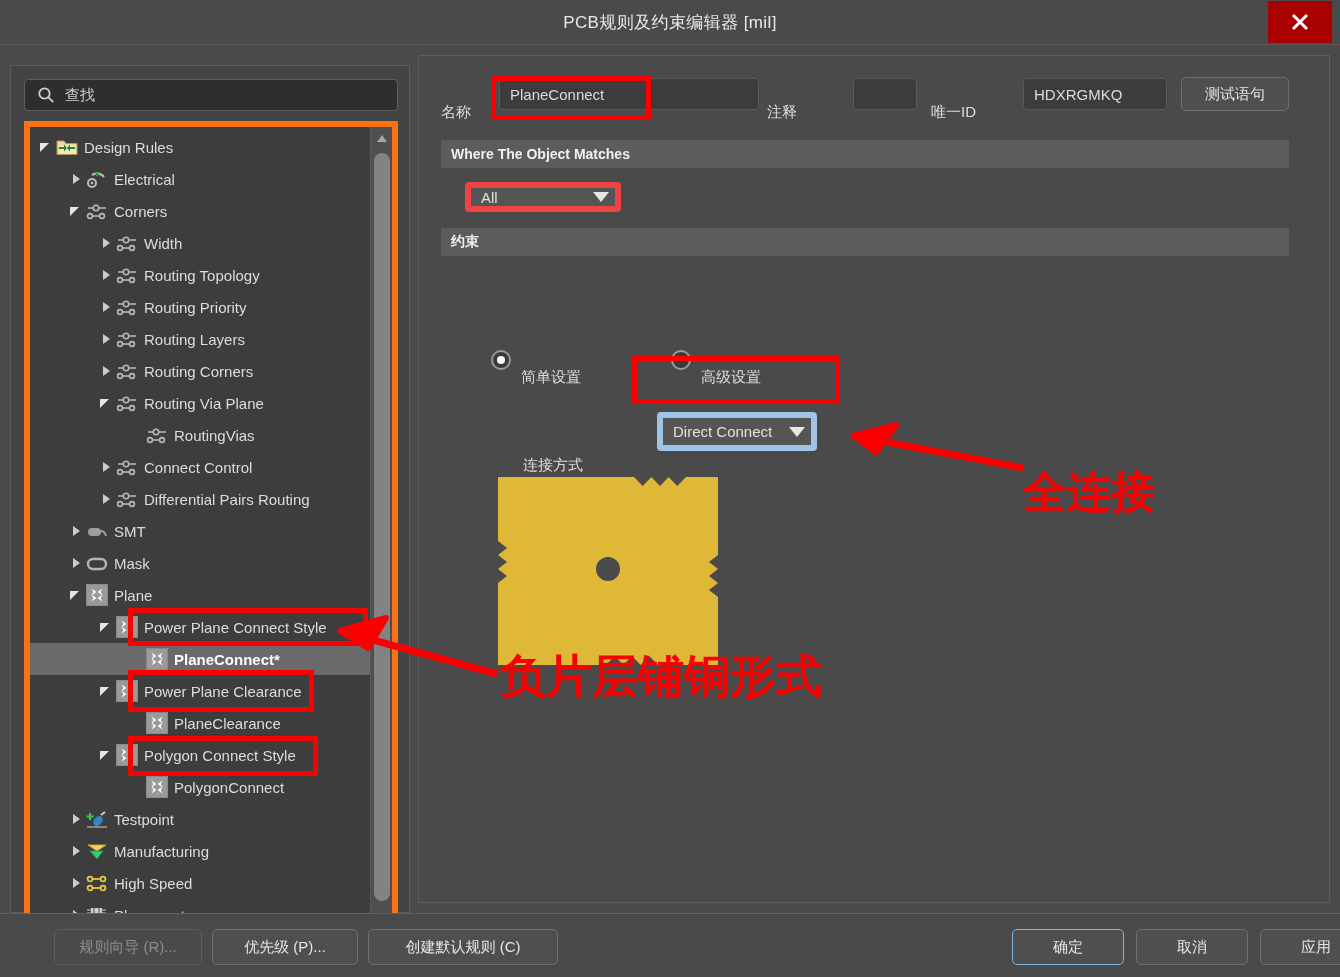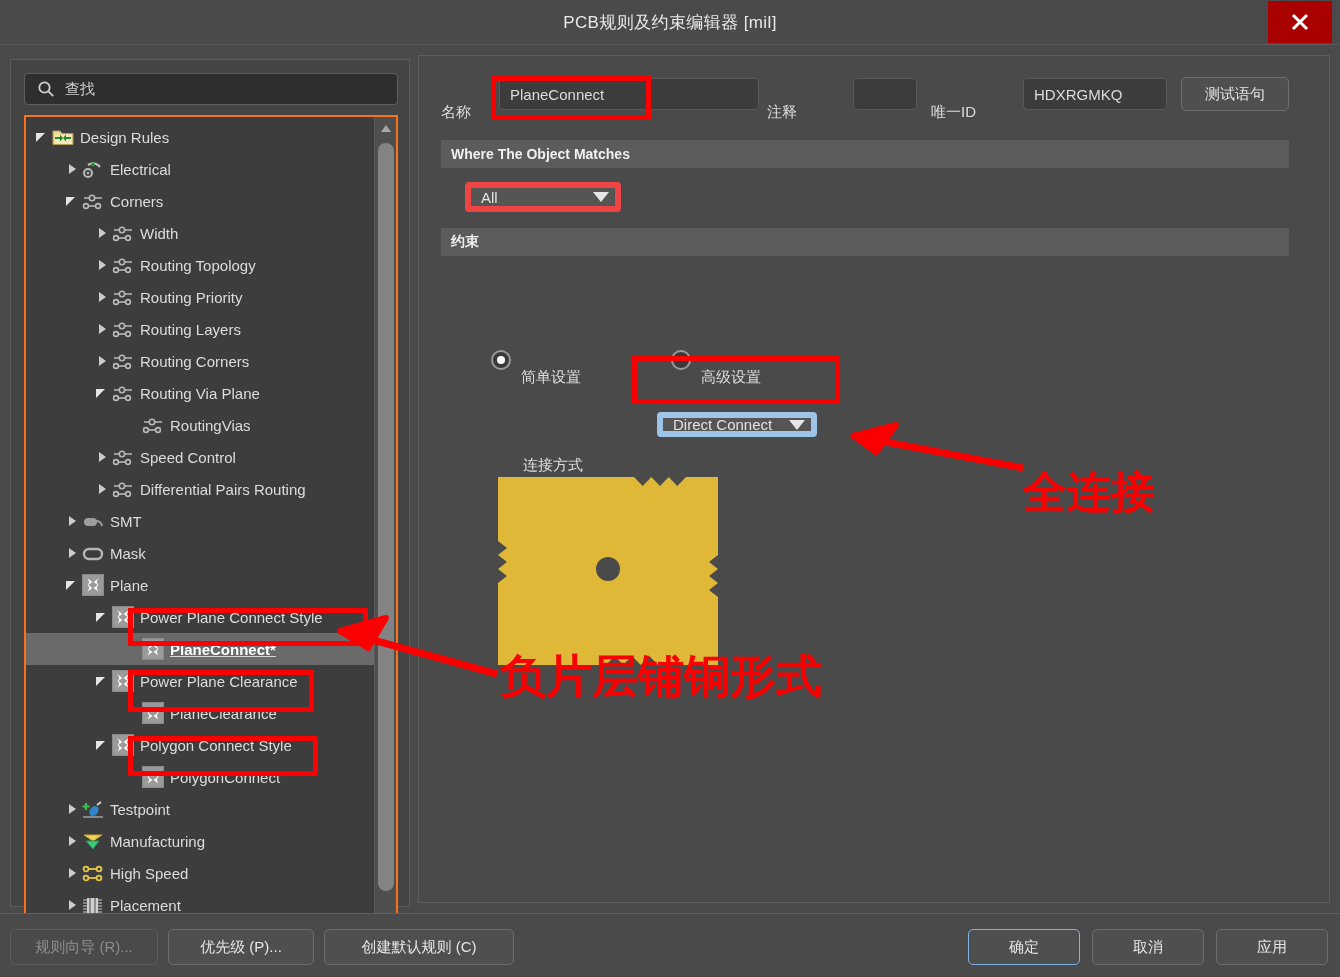--- a/index.html
+++ b/index.html
@@ -30,37 +30,37 @@
 
   
   #dialog-body{
     position:absolute; left:0; top:44px; width:1340px; height:869px;
     background:#4a4a4a;
     border-top:1px solid #5a5a5a;
   }
 
   
   #left-panel{
-    position:absolute; left:10px; top:14px; width:400px; height:848px;
+    position:absolute; left:10px; top:20px; width:400px; height:848px;
     background:#444;
     border:1px solid #5d5d5d;
     padding-left:8px;
   }
   #search-box{
     position:absolute; left:13px; top:13px; width:374px; height:32px;
     background:#2e2e2e; border:1px solid #5e5e5e; border-radius:4px;
     display:flex; align-items:center; gap:10px; padding:0 12px;
     cursor:text;
   }
   #search-box .s-icon{ flex:0 0 auto; display:block; }
   #search-placeholder{ color:#cfcfcf; font-size:15px; }
 
   #tree-wrap{
     position:absolute; left:13px; top:55px; width:374px; height:845px;
-    background:#3d3d3d; border:2px solid #f97316;
+    background:#3d3d3d; border:6px solid #f97316;
     overflow:hidden;
   }
   #tree{
     position:absolute; left:0; top:0; width:352px; height:100%;
     padding-top:4px;
   }
   .node{
     position:relative; height:32px; display:flex; align-items:center;
     white-space:nowrap; cursor:pointer;
   }
@@ -144,21 +144,21 @@
           border-radius:50%; background:#ffffff;}
 
   
   #preview{ position:absolute; left:498px; top:424px; width:220px; height:198px; }
 
   
   #bottom-bar{
     position:absolute; left:0; top:913px; width:1340px; height:64px;
     background:#4a4a4a; border-top:1px solid #606060;
   }
-  #bottom-bar .btn{ position:absolute; top:15px; height:36px; }
+  #bottom-bar .btn{ position:absolute; top:15px; height:36px;margin-left:44px; }
   .btn.disabled{ color:#8d8d8d; border-color:#5c5c5c; background:#4a4a4a; }
   .btn.default{ border-color:#7fb2e0; }
 
   
   .anno-box{ position:absolute; border:5px solid #fb0000; pointer-events:none; }
   .anno-txt{ position:absolute; color:#fb0000; font-weight:bold; white-space:nowrap;
              pointer-events:none; font-family:"DejaVu Sans",sans-serif; }
   #anno-svg{ position:absolute; left:0; top:0; width:1340px; height:977px; pointer-events:none; }
 </style>
 </head>
@@ -321,21 +321,21 @@
             <span class="tw closed"></span>
             <span class="ic ic-generic">
               <svg width="22" height="22" viewBox="0 0 22 22">
                 <path d="M2 7 H7 M13 7 H20" stroke="#b9b9b9" stroke-width="1.6"></path>
                 <circle cx="10" cy="7" r="2.7" stroke="#b9b9b9" stroke-width="1.6" fill="none"></circle>
                 <circle cx="4" cy="15" r="2.4" stroke="#b9b9b9" stroke-width="1.6" fill="none"></circle>
                 <circle cx="16" cy="15" r="2.4" stroke="#b9b9b9" stroke-width="1.6" fill="none"></circle>
                 <path d="M6.4 15 H13.6" stroke="#b9b9b9" stroke-width="1.6"></path>
               </svg>
             </span>
-            <span class="lbl">Speed Control</span>
+            <span class="lbl">Connect Control</span>
           </div>
           <div class="node" style="padding-left: 68px;">
             <span class="tw closed"></span>
             <span class="ic ic-generic">
               <svg width="22" height="22" viewBox="0 0 22 22">
                 <path d="M2 7 H7 M13 7 H20" stroke="#b9b9b9" stroke-width="1.6"></path>
                 <circle cx="10" cy="7" r="2.7" stroke="#b9b9b9" stroke-width="1.6" fill="none"></circle>
                 <circle cx="4" cy="15" r="2.4" stroke="#b9b9b9" stroke-width="1.6" fill="none"></circle>
                 <circle cx="16" cy="15" r="2.4" stroke="#b9b9b9" stroke-width="1.6" fill="none"></circle>
                 <path d="M6.4 15 H13.6" stroke="#b9b9b9" stroke-width="1.6"></path>
@@ -381,21 +381,21 @@
               <svg width="18" height="18" viewBox="0 0 18 18">
                 <path d="M4 3 L8 6 L4 9 L6.5 6 Z M14 3 L10 6 L14 9 L11.5 6 Z M4 15 L8 12 L4 9 L6.5 12 Z M14 15 L10 12 L14 9 L11.5 12 Z" fill="#f2f2f2"></path>
                 <path d="M3.5 2.5 L8.2 6 L3.5 9.5 L5.4 6 Z" fill="#ffffff"></path>
                 <path d="M14.5 2.5 L9.8 6 L14.5 9.5 L12.6 6 Z" fill="#ffffff"></path>
                 <path d="M3.5 15.5 L8.2 12 L3.5 8.5 L5.4 12 Z" fill="#ffffff"></path>
                 <path d="M14.5 15.5 L9.8 12 L14.5 8.5 L12.6 12 Z" fill="#ffffff"></path>
               </svg>
             </span>
             <span class="lbl">Power Plane Connect Style</span>
           </div>
-          <div class="node sel" style="padding-left: 98px; text-decoration: underline;">
+          <div class="node sel" style="padding-left: 98px;">
             <span class="tw"></span>
             <span class="ic ic-plane">
               <svg width="18" height="18" viewBox="0 0 18 18">
                 <path d="M4 3 L8 6 L4 9 L6.5 6 Z M14 3 L10 6 L14 9 L11.5 6 Z M4 15 L8 12 L4 9 L6.5 12 Z M14 15 L10 12 L14 9 L11.5 12 Z" fill="#f2f2f2"></path>
                 <path d="M3.5 2.5 L8.2 6 L3.5 9.5 L5.4 6 Z" fill="#ffffff"></path>
                 <path d="M14.5 2.5 L9.8 6 L14.5 9.5 L12.6 6 Z" fill="#ffffff"></path>
                 <path d="M3.5 15.5 L8.2 12 L3.5 8.5 L5.4 12 Z" fill="#ffffff"></path>
                 <path d="M14.5 15.5 L9.8 12 L14.5 8.5 L12.6 12 Z" fill="#ffffff"></path>
               </svg>
             </span>
@@ -542,21 +542,21 @@
     <div style="position:absolute;left:72px;top:276px;display:flex;align-items:center;gap:10px;">
       <span class="radio on"></span>
       <span class="fld-label">简单设置</span>
     </div>
     <div style="position:absolute;left:252px;top:276px;display:flex;align-items:center;gap:10px;">
       <span class="radio"></span>
       <span class="fld-label">高级设置</span>
     </div>
 
     <span class="fld-label" style="position:absolute;left:104px;top:364px;">连接方式</span>
-    <div class="combo" style="position:absolute;left:238px;top:356px;width:160px;height:25px;border-color:#9ec4e8;">
+    <div class="combo" style="position:absolute;left:238px;top:356px;width:160px;height:39px;border-color:#9ec4e8;">
       <span>Direct Connect</span>
       <span class="carat"></span>
     </div>
   </div>
 
   <div id="preview">
     <svg width="220" height="198" viewBox="0 0 220 198">
       <path id="copper-shape" fill="#e0b837" d="M0.0 8.0 L136.0 8.0 L144.7 17.0 L153.3 8.0 L162.0 17.0 L170.7 8.0 L179.3 17.0 L188.0 8.0 L220.0 8.0 L220.0 86.0 L211.0 93.0 L220.0 100.0 L211.0 107.0 L220.0 114.0 L211.0 121.0 L220.0 128.0 L220.0 196.0 L160.0 196.0 L151.3 187.0 L142.7 196.0 L134.0 187.0 L125.3 196.0 L116.7 187.0 L108.0 196.0 L0.0 196.0 L0.0 114.0 L9.0 107.0 L0.0 100.0 L9.0 93.0 L0.0 86.0 L9.0 79.0 L0.0 72.0 L0.0 8.0 Z"></path>
       <circle id="preview-hole" cx="110" cy="100" r="12" fill="#4a4a4a"></circle>
     </svg>

